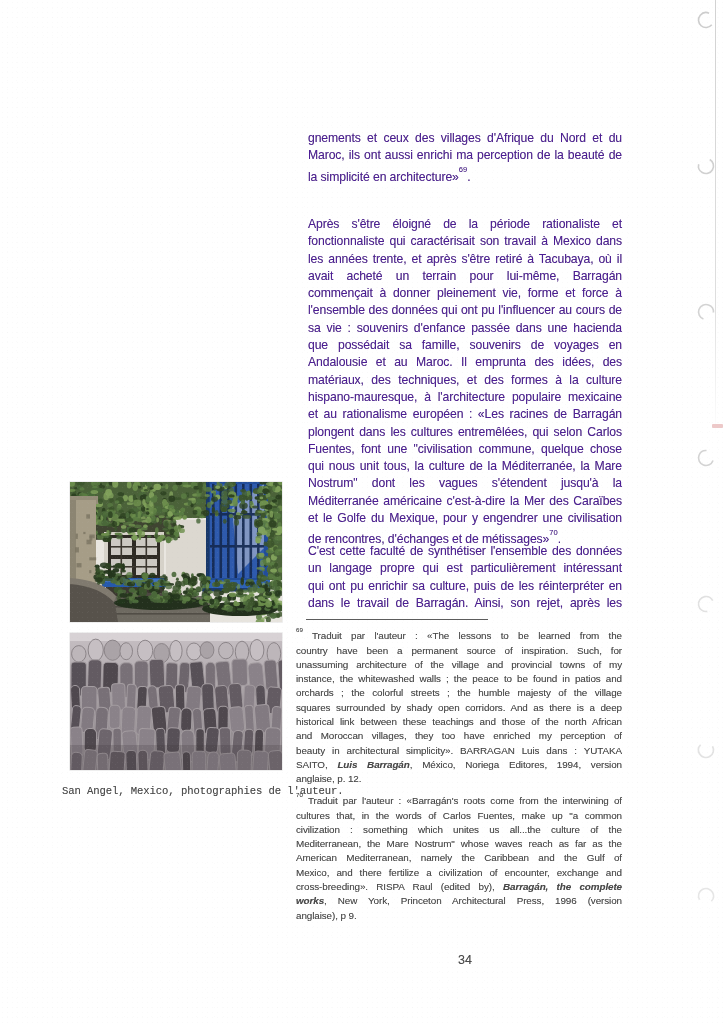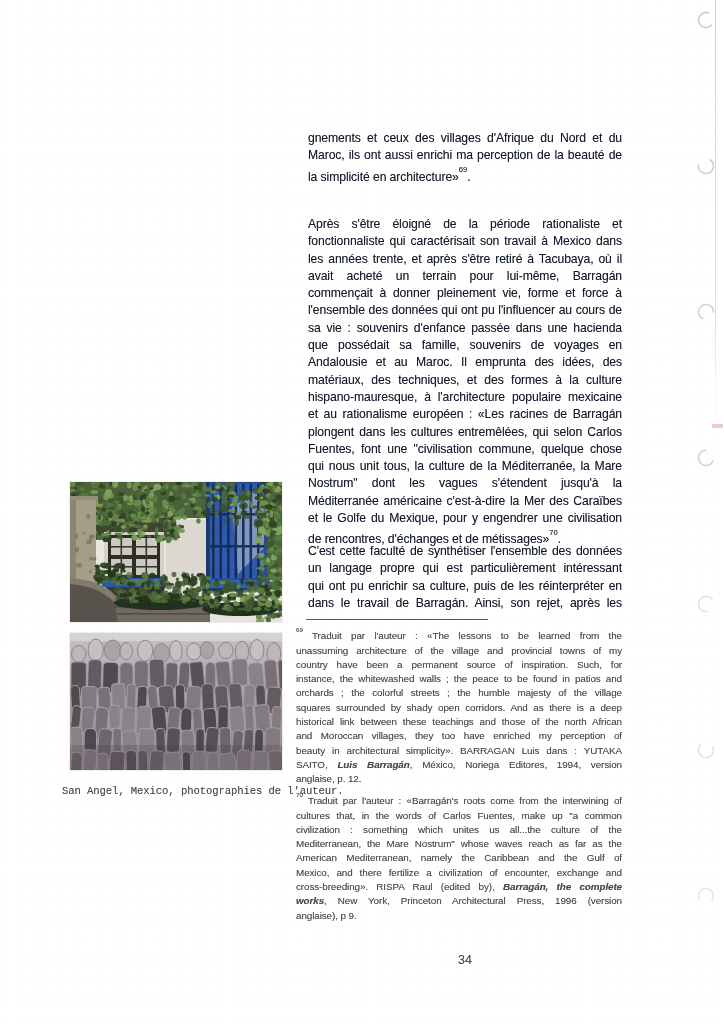--- a/index.html
+++ b/index.html
@@ -15,21 +15,21 @@
       radial-gradient(circle, rgba(185,185,185,.16) .6px, transparent .8px),
       radial-gradient(circle, rgba(200,200,200,.12) .6px, transparent .8px);
     background-size:5px 5px, 9px 9px;
     background-position:0 0, 3px 4px;
   }
   .page{position:absolute;inset:0;z-index:1;}
 
   .para{
     position:absolute;left:308px;width:314px;
     font-size:12.2px;line-height:17.3px;letter-spacing:-0.1px;
-    color:#0f172a;text-shadow:0 0 .4px rgba(80,80,80,.5);
+    color:#4c1d95;text-shadow:0 0 .4px rgba(80,80,80,.5);
   }
   .p1{top:130px}.p2{top:216px}.p3{top:543px}
 
   .footnote{
     position:absolute;left:296px;width:326px;
     font-size:9.9px;line-height:14.3px;letter-spacing:-0.1px;
     color:#484848;text-shadow:0 0 .35px rgba(90,90,90,.5);
   }
   .fn69{top:626px}.fn70{top:791px}
 
@@ -101,22 +101,22 @@
   <div class="para p3">
       <div class="tline just">C'est cette faculté de synthétiser l'ensemble des données</div>
       <div class="tline just">un langage propre qui est particulièrement intéressant</div>
       <div class="tline just">qui ont pu enrichir sa culture, puis de les réinterpréter en</div>
       <div class="tline just">dans le travail de Barragán. Ainsi, son rejet, après les</div>
     </div>
 
   <div class="fn-sep"></div>
   <div class="footnote fn69">
       <div class="tline just"><sup>69</sup> Traduit par l'auteur : «The lessons to be learned from the</div>
+      <div class="tline just">country have been a permanent source of inspiration. Such, for</div>
       <div class="tline just">unassuming architecture of the village and provincial towns of my</div>
-      <div class="tline just">country have been a permanent source of inspiration. Such, for</div>
       <div class="tline just">instance, the whitewashed walls ; the peace to be found in patios and</div>
       <div class="tline just">orchards ; the colorful streets ; the humble majesty of the village</div>
       <div class="tline just">squares surrounded by shady open corridors. And as there is a deep</div>
       <div class="tline just">historical link between these teachings and those of the north African</div>
       <div class="tline just">and Moroccan villages, they too have enriched my perception of</div>
       <div class="tline just">beauty in architectural simplicity». BARRAGAN Luis dans : YUTAKA</div>
       <div class="tline just">SAITO, <i>Luis Barragán</i>, México, Noriega Editores, 1994, version</div>
       <div class="tline">anglaise, p. 12.</div>
     </div>
   <div class="footnote fn70">

